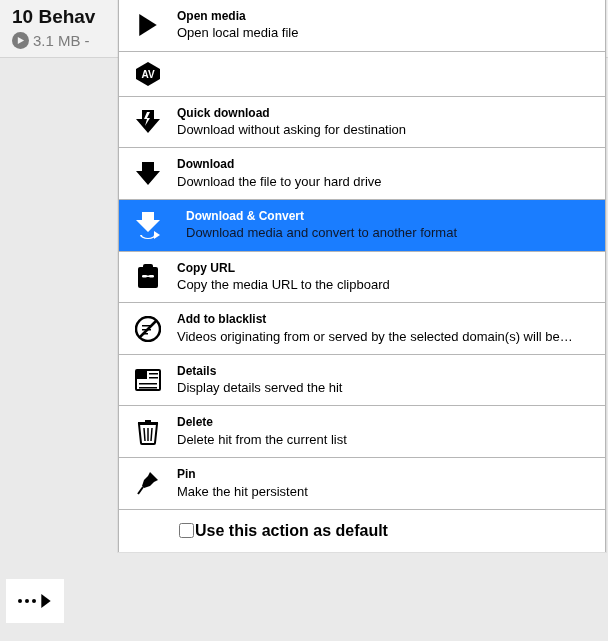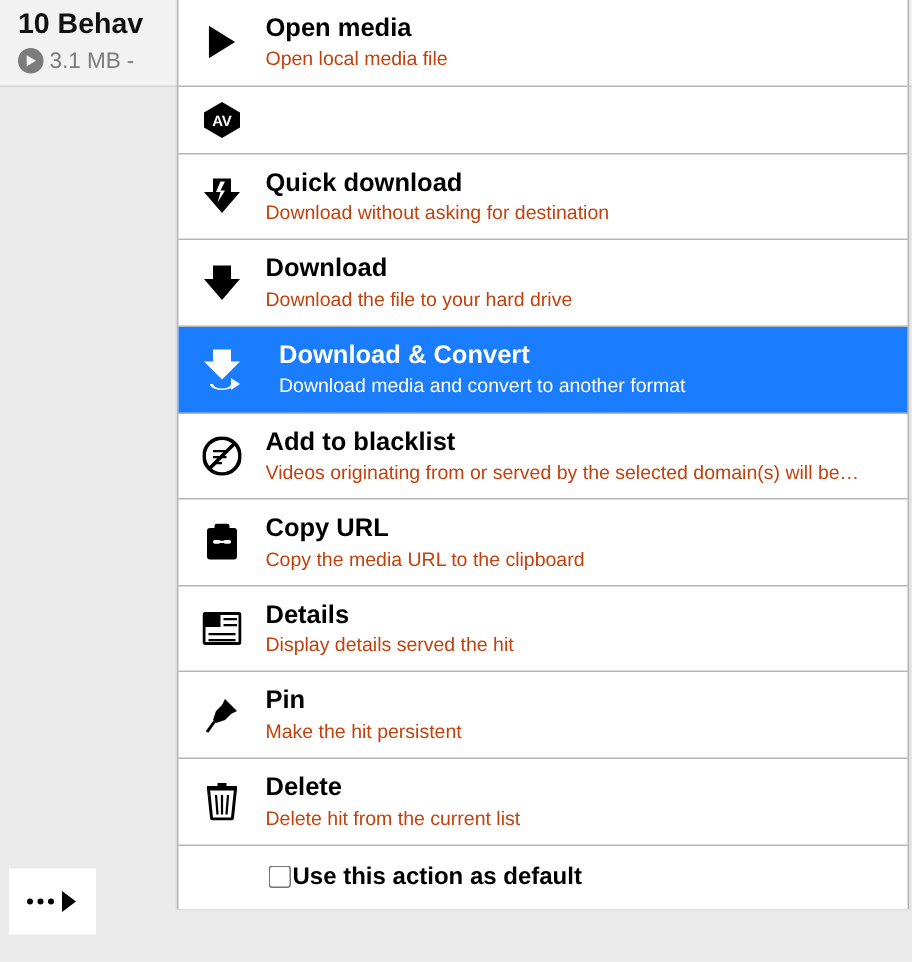--- a/index.html
+++ b/index.html
@@ -80,39 +80,39 @@
       gap: 14px;
       padding: 9px 16px 9px 14px;
       border-bottom: 1px solid #b6b6b6;
       cursor: pointer;
     }
     .menu-item.selected {
       background: #1a7dff;
       color: #fff;
       gap: 23px;
     }
-    .menu-item.selected .item-desc { color: #ffffff; }
+    .menu-item.selected .item-desc { color: #0f172a; }
     .menu-item.selected svg { fill: #fff; }
     .item-icon {
       width: 30px;
       flex: 0 0 30px;
       display: flex;
       align-items: flex-end;
       justify-content: center;
     }
     .item-icon svg { fill: #000; }
     .item-text { flex: 1; min-width: 0; }
     .item-title {
       font-weight: 700;
-      font-size: 17px;
+      font-size: 12px;
       line-height: 1.2;
     }
     .item-desc {
       font-size: 13px;
-      color: #c2410c;
+      color: #000000;
       line-height: 1.25;
       margin-top: 2px;
       white-space: nowrap;
       overflow: hidden;
       text-overflow: ellipsis;
     }
     .menu-footer {
       display: flex;
       align-items: center;
       gap: 1px;
@@ -211,47 +211,47 @@
         </svg>
     </span>
     <span class="item-text">
       <div class="item-title">Download &amp; Convert</div>
       <div class="item-desc">Download media and convert to another format</div>
     </span>
   </div>
 
   <div class="menu-item">
     <span class="item-icon">
+      <svg width="24" height="26" viewBox="0 0 24 26">
+          <rect x="2" y="3" width="20" height="21" rx="2"></rect>
+          <rect x="7" y="0" width="10" height="5" rx="2"></rect>
+          <rect x="6" y="11" width="5" height="2.5" rx="1.2" fill="#fff"></rect>
+          <rect x="13" y="11" width="5" height="2.5" rx="1.2" fill="#fff"></rect>
+          <rect x="10" y="11.5" width="4" height="1.5" fill="#fff"></rect>
+        </svg>
+    </span>
+    <span class="item-text">
+      <div class="item-title">Copy URL</div>
+      <div class="item-desc">Copy the media URL to the clipboard</div>
+    </span>
+  </div>
+
+  <div class="menu-item">
+    <span class="item-icon">
       <svg width="26" height="26" viewBox="0 0 26 26">
           <circle cx="13" cy="13" r="12" fill="none" stroke="#000" stroke-width="2.5"></circle>
           <line x1="5" y1="21" x2="21" y2="5" stroke="#000" stroke-width="2.5"></line>
           <rect x="7" y="9" width="9" height="1.5"></rect>
           <rect x="7" y="13" width="9" height="1.5"></rect>
           <rect x="7" y="17" width="6" height="1.5"></rect>
         </svg>
     </span>
     <span class="item-text">
       <div class="item-title">Add to blacklist</div>
       <div class="item-desc">Videos originating from or served by the selected domain(s) will be…</div>
-    </span>
-  </div>
-
-  <div class="menu-item">
-    <span class="item-icon">
-      <svg width="24" height="26" viewBox="0 0 24 26">
-          <rect x="2" y="3" width="20" height="21" rx="2"></rect>
-          <rect x="7" y="0" width="10" height="5" rx="2"></rect>
-          <rect x="6" y="11" width="5" height="2.5" rx="1.2" fill="#fff"></rect>
-          <rect x="13" y="11" width="5" height="2.5" rx="1.2" fill="#fff"></rect>
-          <rect x="10" y="11.5" width="4" height="1.5" fill="#fff"></rect>
-        </svg>
-    </span>
-    <span class="item-text">
-      <div class="item-title">Copy URL</div>
-      <div class="item-desc">Copy the media URL to the clipboard</div>
     </span>
   </div>
 
   <div class="menu-item">
     <span class="item-icon">
       <svg width="26" height="22" viewBox="0 0 26 22">
           <rect x="1" y="1" width="24" height="20" rx="1" fill="none" stroke="#000" stroke-width="2"></rect>
           <rect x="1" y="1" width="11" height="9"></rect>
           <rect x="14" y="4" width="9" height="1.5"></rect>
           <rect x="14" y="8" width="9" height="1.5"></rect>
@@ -260,44 +260,44 @@
         </svg>
     </span>
     <span class="item-text">
       <div class="item-title">Details</div>
       <div class="item-desc">Display details served the hit</div>
     </span>
   </div>
 
   <div class="menu-item">
     <span class="item-icon">
-      <svg width="24" height="26" viewBox="0 0 24 26">
-          <path d="M14 2 L22 10 L18 12 L14 16 L8 18 L6 16 L8 10 L12 6 Z"></path>
-          <line x1="7" y1="17" x2="2" y2="24" stroke="#000" stroke-width="2"></line>
-        </svg>
-    </span>
-    <span class="item-text">
-      <div class="item-title">Pin</div>
-      <div class="item-desc">Make the hit persistent</div>
-    </span>
-  </div>
-
-  <div class="menu-item">
-    <span class="item-icon">
       <svg width="22" height="26" viewBox="0 0 22 26">
           <path d="M2 5 L20 5 L18 24 Q18 25 17 25 L5 25 Q4 25 4 24 Z" fill="none" stroke="#000" stroke-width="2"></path>
           <path d="M1 5 L21 5 L21 3 L14 3 L14 1 L8 1 L8 3 L1 3 Z"></path>
           <line x1="7" y1="9" x2="8" y2="22" stroke="#000" stroke-width="1.5"></line>
           <line x1="11" y1="9" x2="11" y2="22" stroke="#000" stroke-width="1.5"></line>
           <line x1="15" y1="9" x2="14" y2="22" stroke="#000" stroke-width="1.5"></line>
         </svg>
     </span>
     <span class="item-text">
       <div class="item-title">Delete</div>
       <div class="item-desc">Delete hit from the current list</div>
     </span>
   </div>
 
+  <div class="menu-item">
+    <span class="item-icon">
+      <svg width="24" height="26" viewBox="0 0 24 26">
+          <path d="M14 2 L22 10 L18 12 L14 16 L8 18 L6 16 L8 10 L12 6 Z"></path>
+          <line x1="7" y1="17" x2="2" y2="24" stroke="#000" stroke-width="2"></line>
+        </svg>
+    </span>
+    <span class="item-text">
+      <div class="item-title">Pin</div>
+      <div class="item-desc">Make the hit persistent</div>
+    </span>
+  </div>
+
   <div class="menu-footer">
     <input type="checkbox" style="">
     <span class="footer-label">Use this action as default</span>
   </div>
 </div>
 
 </body></html>

